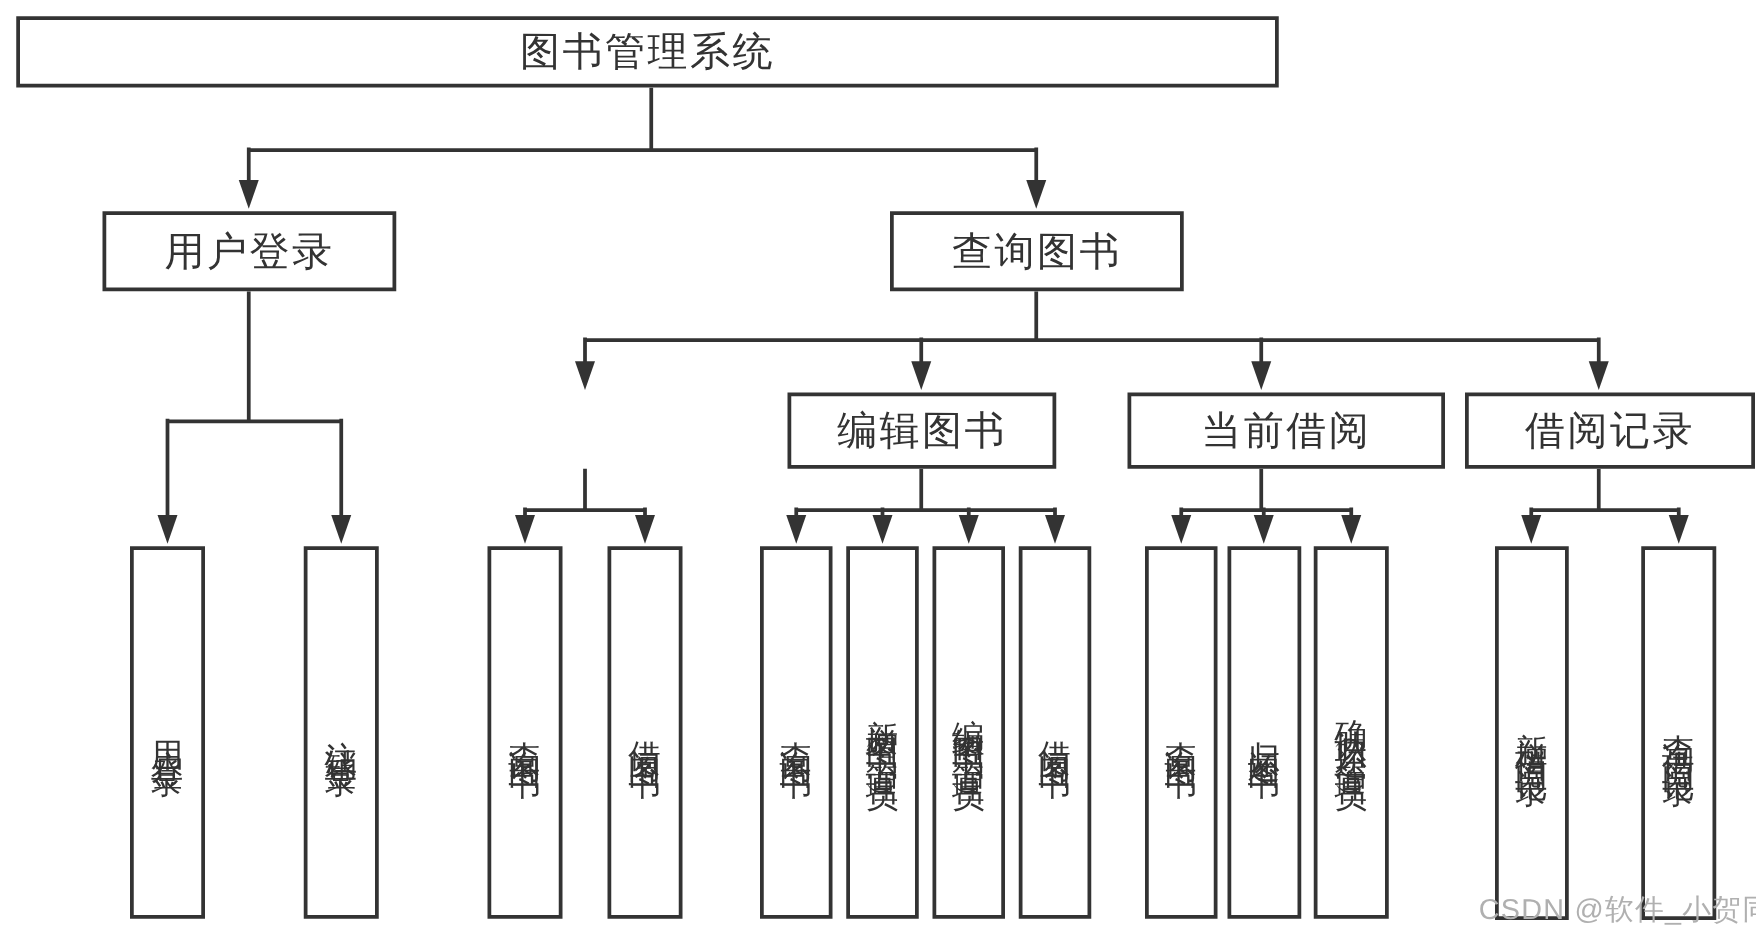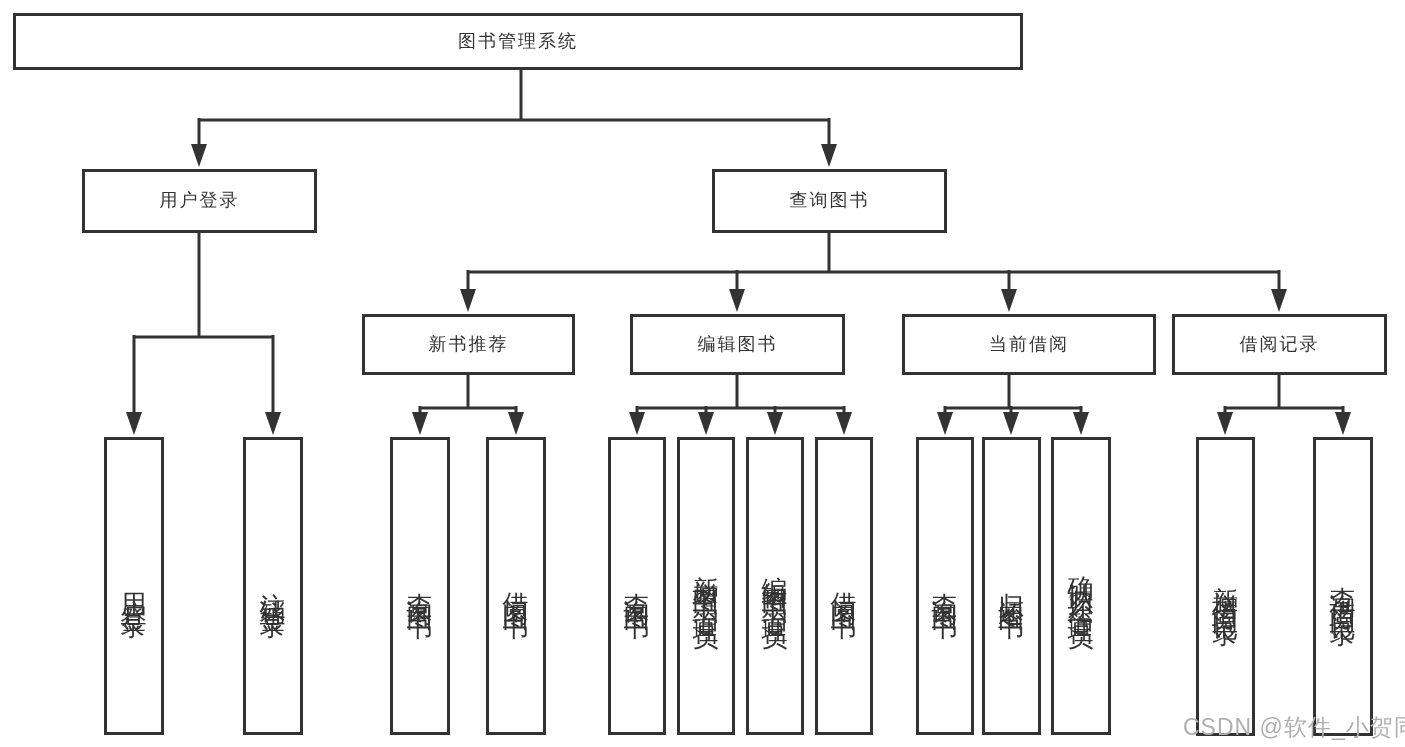--- a/index.html
+++ b/index.html
@@ -29,21 +29,21 @@
     position: absolute;
     box-sizing: border-box;
     border: 3px solid var(--border, #333333);
     background: #ffffff;
     display: flex;
     align-items: center;
     justify-content: center;
     z-index: 1;
   }
   .htext {
-    font-size: 18px;
+    font-size: 32px;
     letter-spacing: 2px;
     color: var(--text, #333333);
     white-space: nowrap;
     line-height: 1.2;
   }
   .vtext {
     writing-mode: vertical-rl;
     text-orientation: mixed;
     font-size: 26px;
     letter-spacing: 7px;
@@ -126,30 +126,27 @@
     <span class="htext">图书管理系统</span>
   </div>
 
   <div class="box" style="left:82px; top:169px; width:235px; height:64px">
     <span class="htext">用户登录</span>
   </div>
   <div class="box" style="left:712px; top:169px; width:235px; height:64px">
     <span class="htext">查询图书</span>
   </div>
 
-  <div class="box" style="left:362px; top:314px; width:213px; height:61px">
-    <span class="htext">新书推荐</span>
-  </div>
   <div class="box" style="left:630px; top:314px; width:215px; height:61px">
     <span class="htext">编辑图书</span>
   </div>
   <div class="box" style="left:902px; top:314px; width:254px; height:61px">
     <span class="htext">当前借阅</span>
   </div>
-  <div class="box" style="left:1172px; top:314px; width:215px; height:61px">
+  <div class="box" style="left:1172px; top:314px; width:232px; height:61px">
     <span class="htext">借阅记录</span>
   </div>
 
   <div class="box" style="left:104px; top:437px; width:60px; height:298px">
     <span class="vtext">用户登录</span>
   </div>
   <div class="box" style="left:243px; top:437px; width:60px; height:298px">
     <span class="vtext">注销登录</span>
   </div>
 

